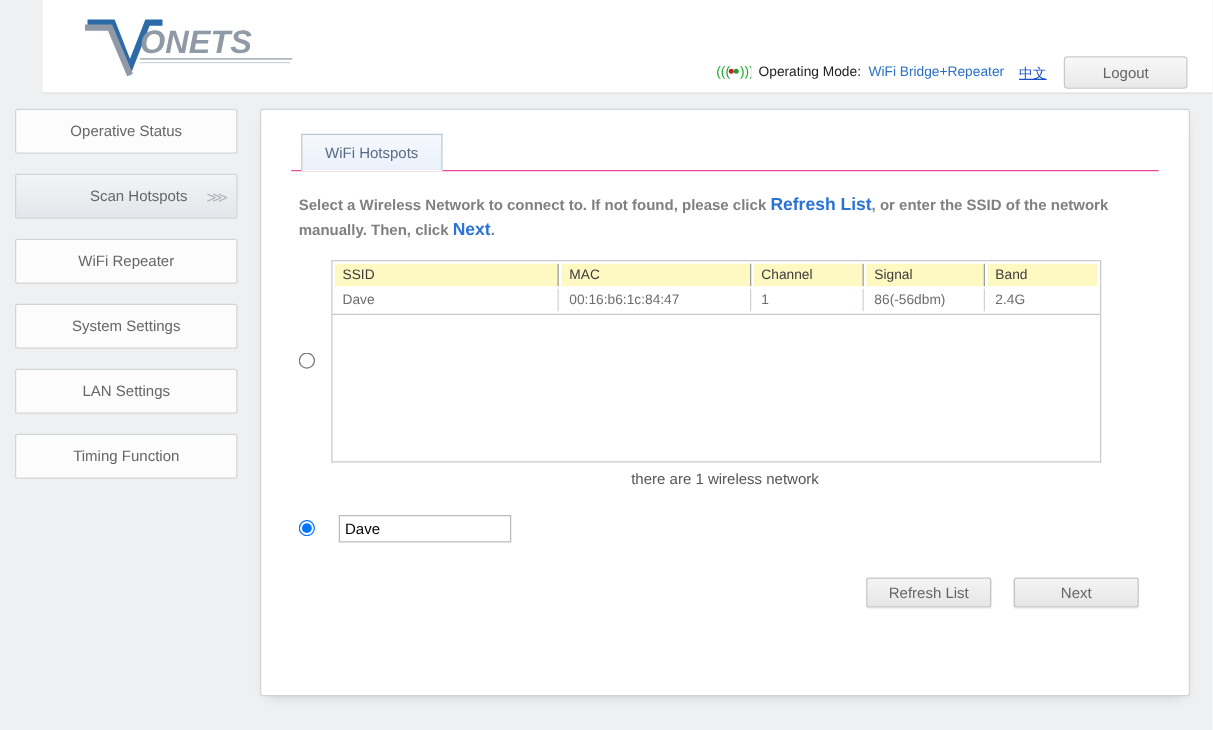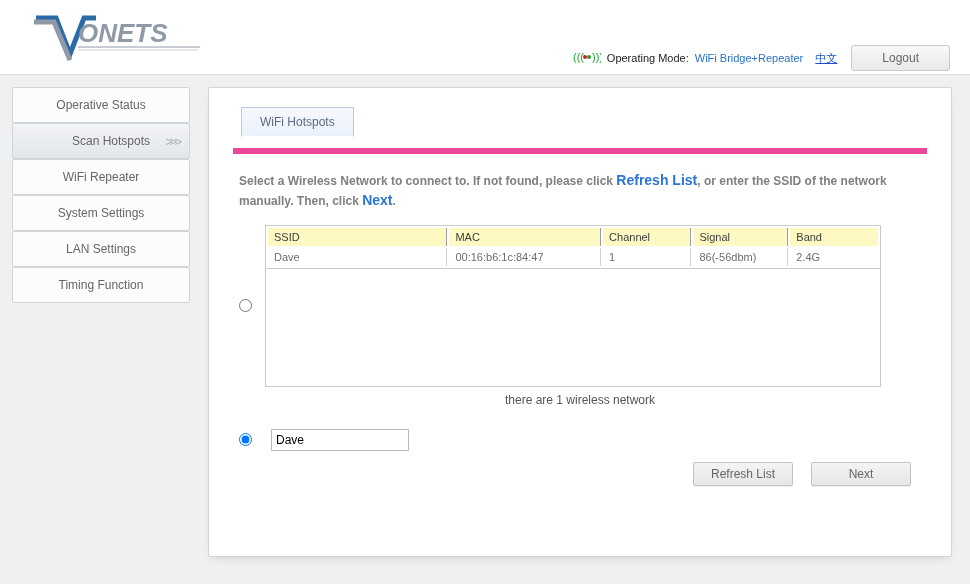--- a/index.html
+++ b/index.html
@@ -10,20 +10,21 @@
     height: 584px;
     overflow: hidden;
     font-size: 12px;
     color: #555;
   }
   .header {
     height: 75px;
     position: relative;
     border-bottom: 1px solid #d9dcde;
     background: #fff;
+    margin-left: 34px;
   }
   .logo {
     position: absolute;
     left: 30px;
     top: 10px;
   }
   .header-right {
     position: absolute;
     right: 20px;
     top: 45px;
@@ -54,21 +55,21 @@
     flex: 0 0 178px;
   }
   .nav-item {
     display: flex;
     align-items: center;
     justify-content: center;
     height: 36px;
     background: #fcfcfc;
     border: 1px solid #d2d5d8;
     border-radius: 2px;
-    margin-bottom: 0;
+    margin-bottom: 16px;
     color: #666;
     font-size: 12px;
     cursor: pointer;
     position: relative;
   }
   .nav-item.active {
     background: linear-gradient(#f2f4f6, #e3e6ea);
     padding-left: 20px;
   }
   .nav-item .chevrons {
@@ -82,22 +83,22 @@
     flex: 1;
     background: #fff;
     border: 1px solid #d2d5d8;
     border-radius: 2px;
     min-height: 470px;
     padding: 18px 24px 40px 24px;
     position: relative;
     box-shadow: 0 4px 10px -6px rgba(0,0,0,0.25);
   }
   .tab-strip {
-    border-bottom: 6px solid #ec4899;
-    padding-bottom: 12px;
+    border-bottom: 1px solid #ec4899;
+    padding-bottom: 0;
     margin-bottom: 2px;
   }
   .tab {
     display: inline-block;
     background: linear-gradient(#f6f9fd, #eaf1fb);
     border: 1px solid #bcc7d7;
     border-bottom: 1px solid #fff;
     padding: 7px 18px;
     margin-left: 8px;
     font-size: 12px;

